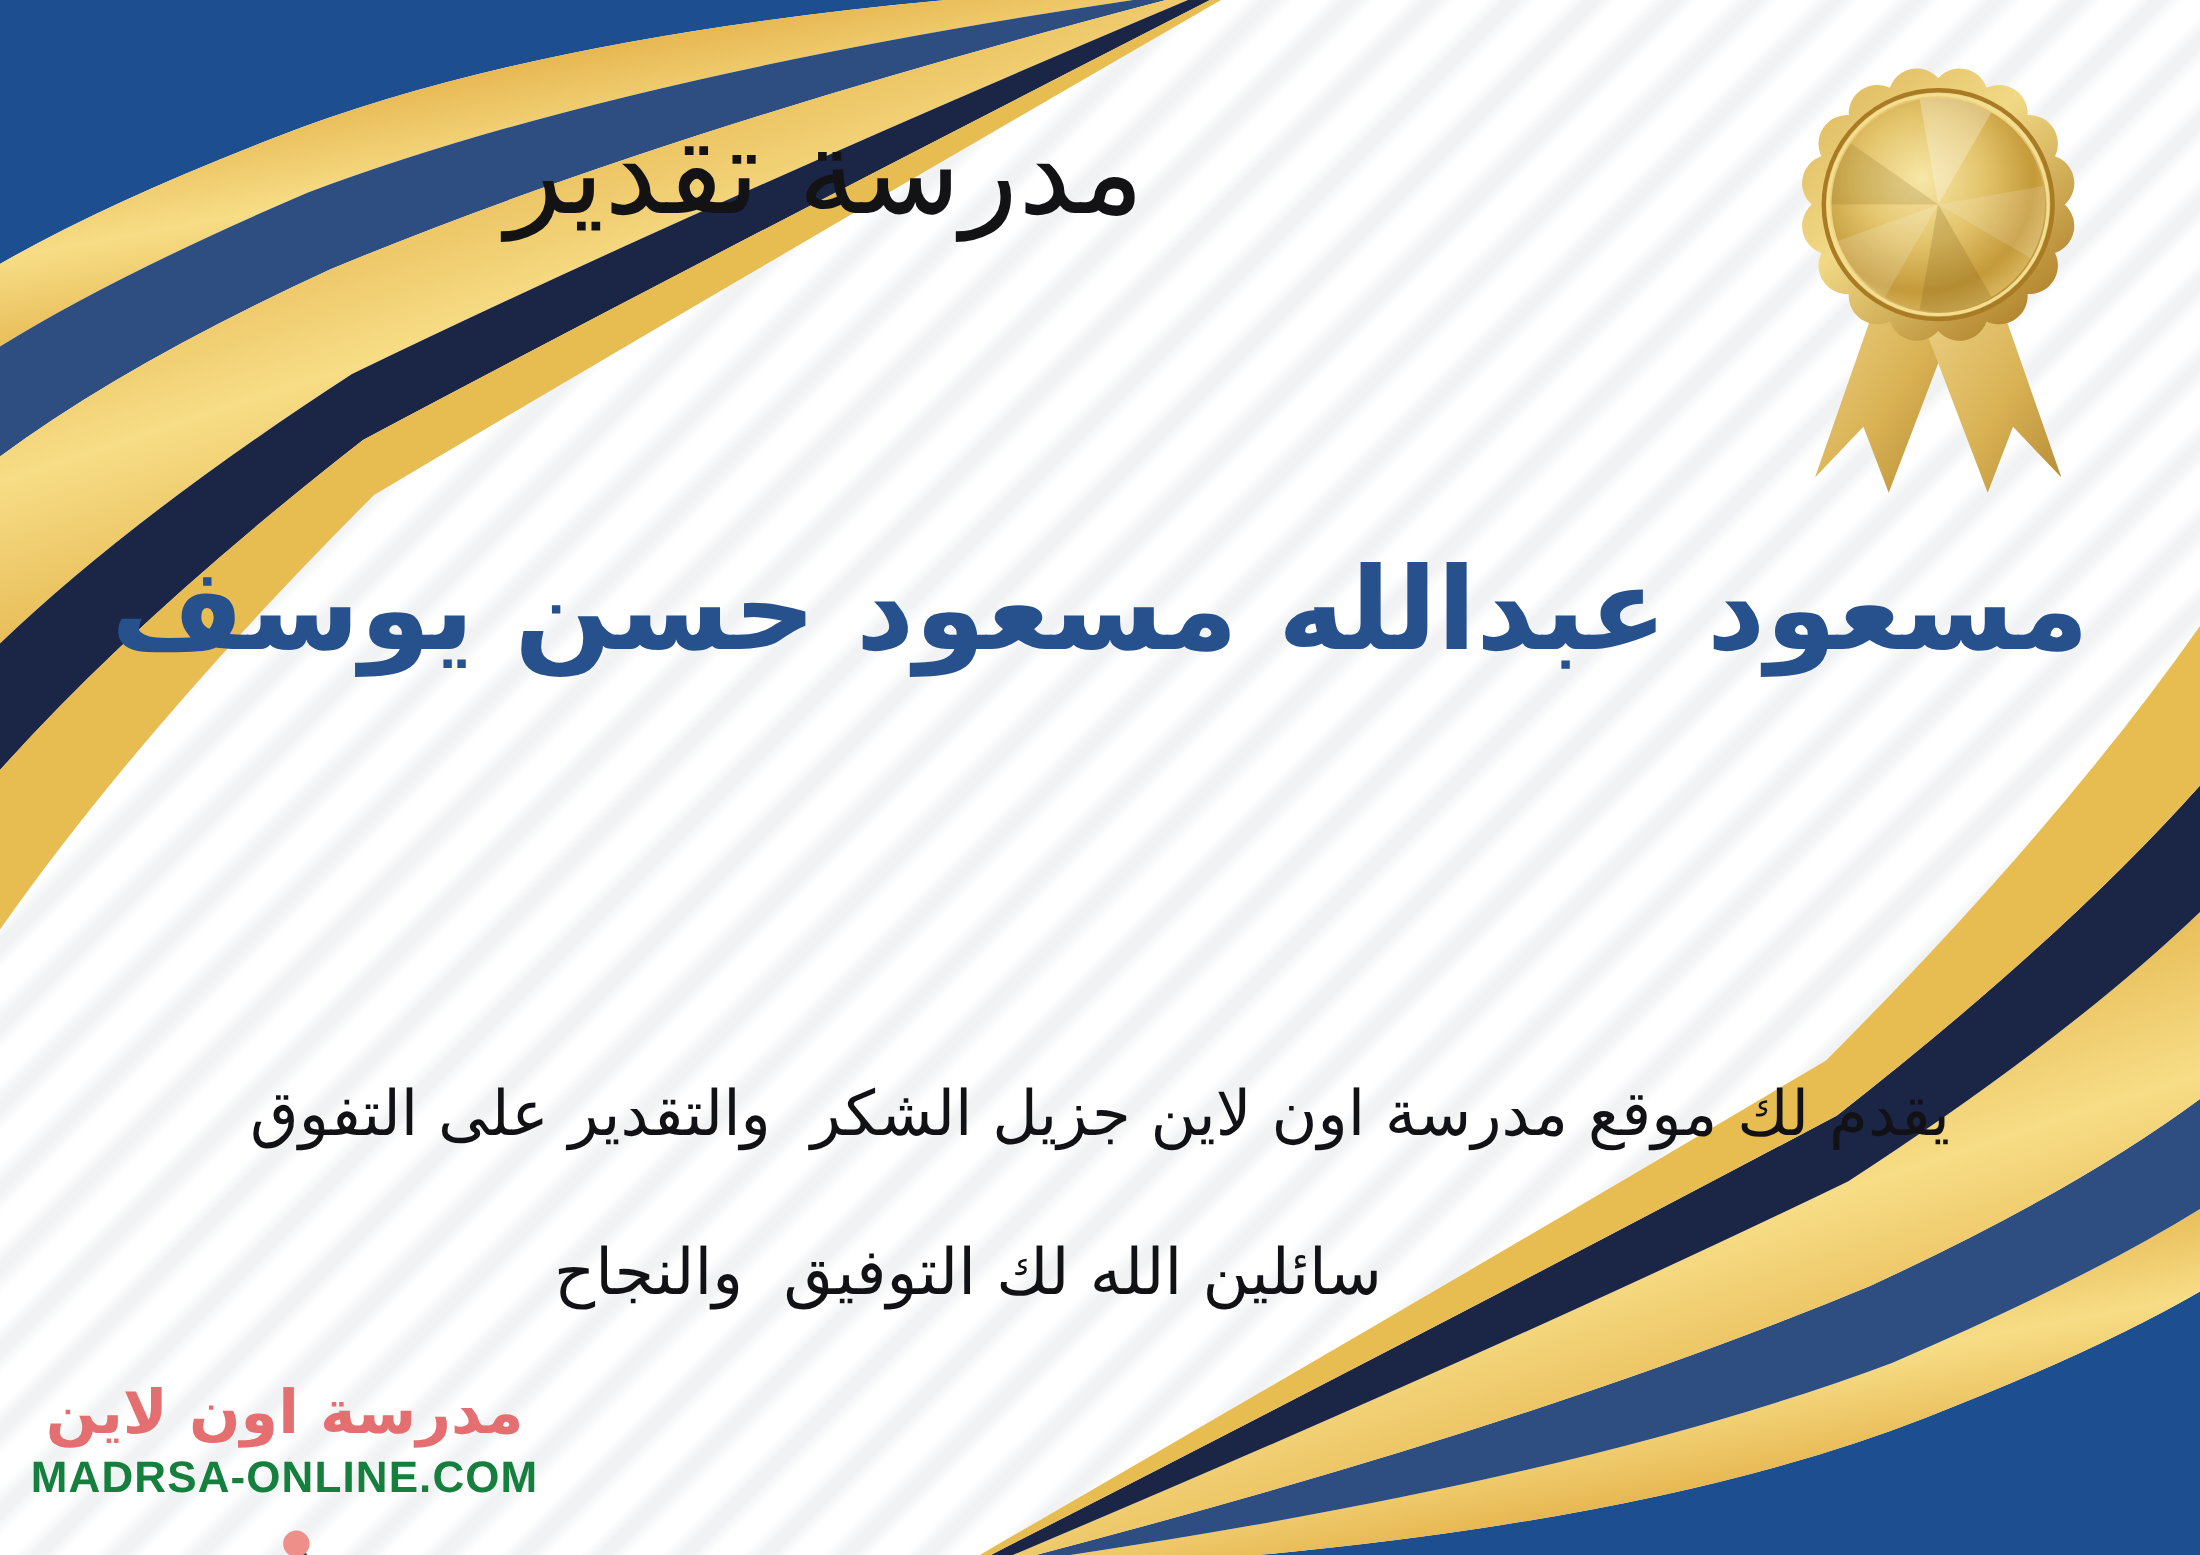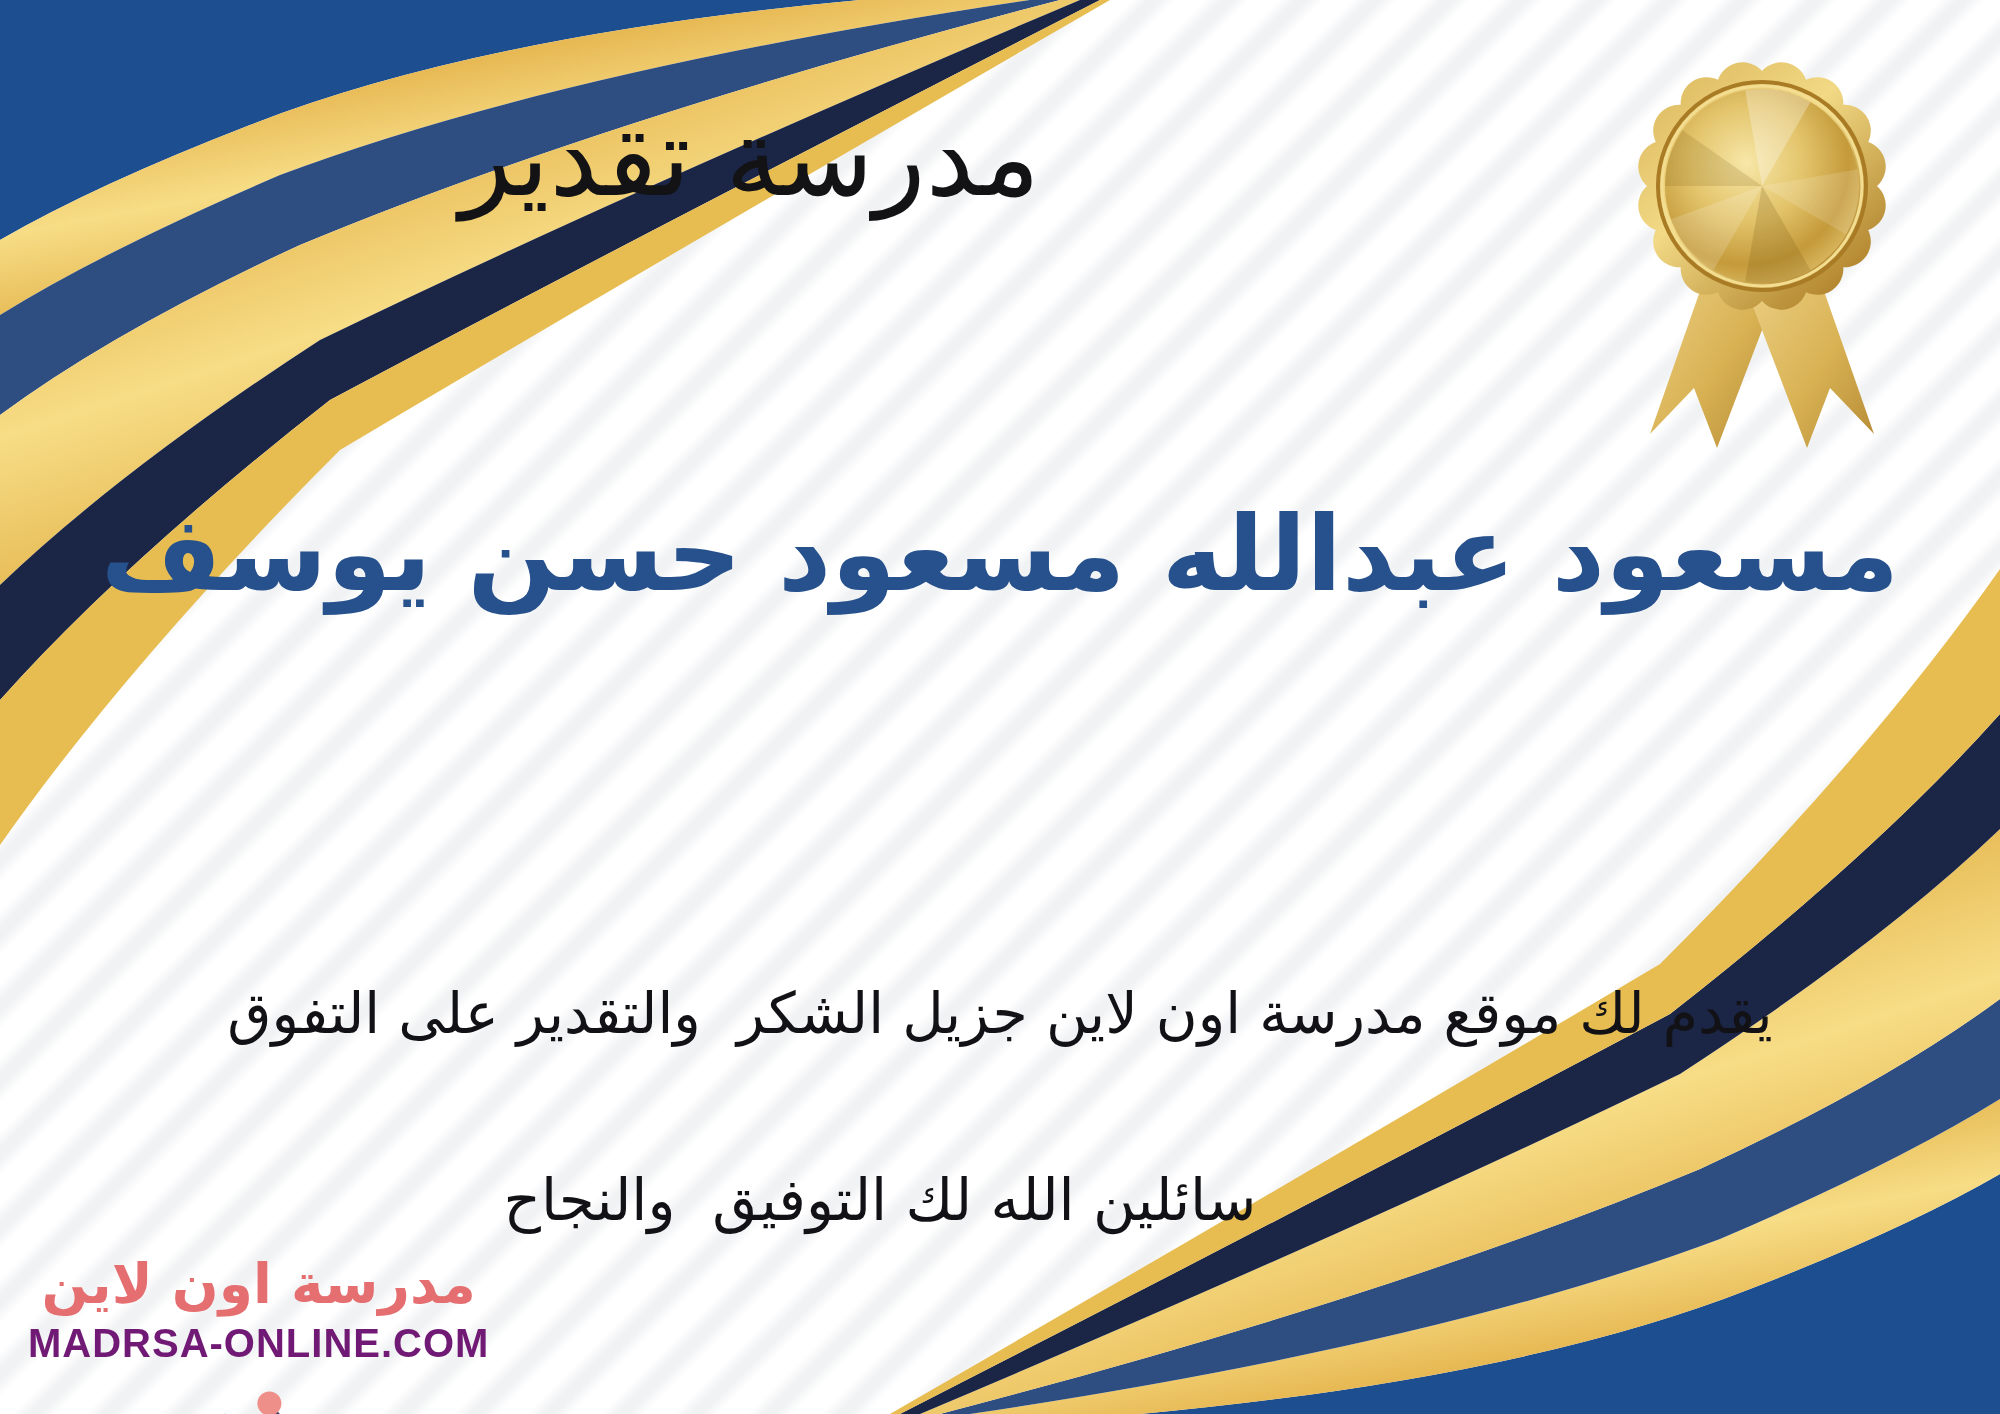--- a/index.html
+++ b/index.html
@@ -28,35 +28,35 @@
   .body-lines{
     top:742px;left:0;width:2000px;
     font-size:57px;color:#121216;line-height:1.9;
   }
   .body-line{margin:0;}
   .score{
     font-size:66px;font-weight:700;color:#26518d;
     display:inline-block;margin:0 58px;transform:translateY(2px);
   }
   .closing{
-    top:1160px;left:80px;width:1600px;
+    top:1116px;left:80px;width:1600px;
     font-size:58px;color:#121216;line-height:1.4;
   }
 
   .logo{
     position:absolute;left:28px;top:1254px;z-index:3;
     display:flex;flex-direction:column;align-items:center;gap:14px;direction:ltr;
   }
   .logo-texts{display:flex;flex-direction:column;align-items:center;}
   .logo-ar{
     font-size:55px;font-weight:700;color:#e56e70;line-height:1.1;
     font-family:"DejaVu Sans",sans-serif;
   }
   .logo-en{
-    font-size:40px;font-weight:700;color:#701a75;letter-spacing:1px;
+    font-size:40px;font-weight:700;color:#15803d;letter-spacing:1px;
     font-family:"Liberation Sans","DejaVu Sans",sans-serif;line-height:1.2;margin-top:4px;
   }
   .logo-icon{width:104px;height:120px;}
 </style>
 </head>
 <body>
 
 <svg class="decor" viewBox="0 0 2000 1414" width="2000" height="1414" aria-hidden="true">
   <defs>
     <linearGradient id="gTL" x1="0%" y1="0%" x2="60%" y2="100%">

